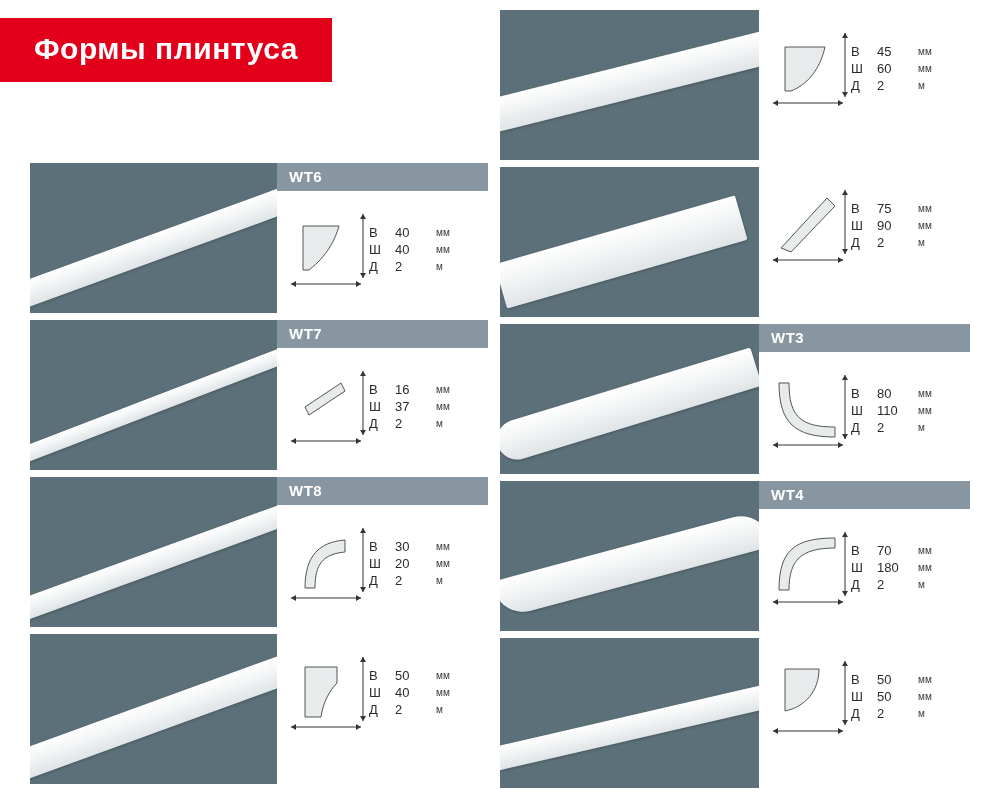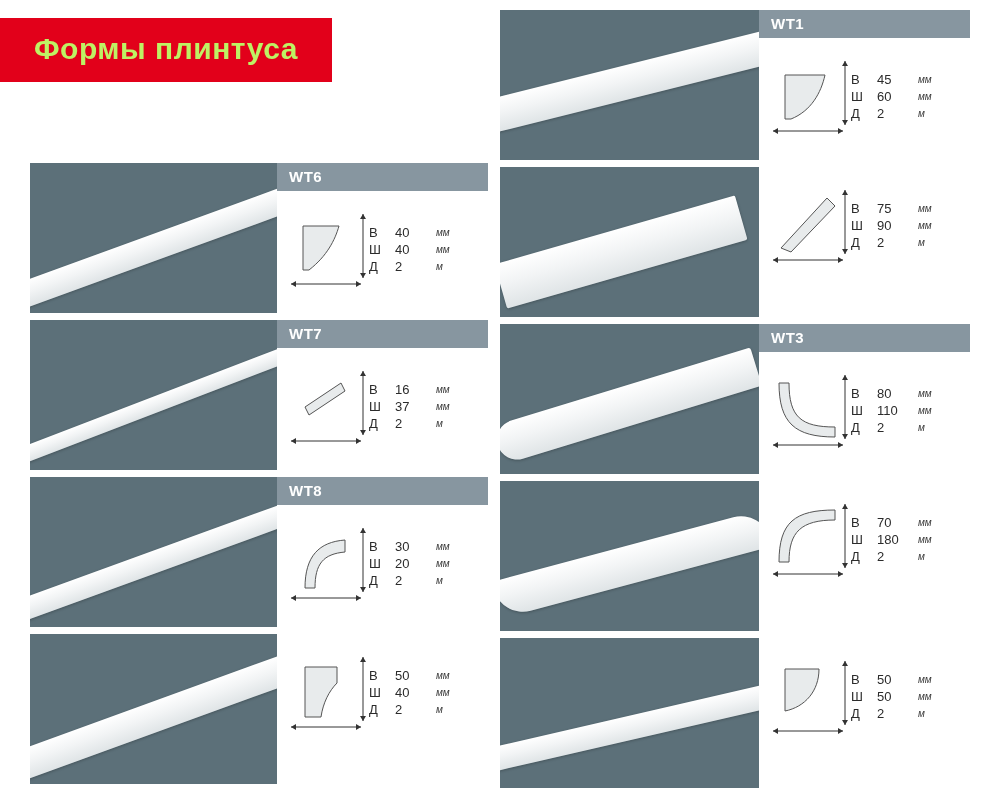--- a/index.html
+++ b/index.html
@@ -7,21 +7,21 @@
     width:1000px;height:800px;
     background:#ffffff;
     font-family:"Liberation Sans", sans-serif;
     position:relative;
     overflow:hidden;
   }
   .banner{
     position:absolute;left:0;top:18px;
     background:#e2001a;
     padding:14px 34px 16px 34px;
-    color:#bef264;
+    color:#ffffff;
     font-size:30px;
     font-weight:bold;
     letter-spacing:.5px;
   }
   
   .col{position:absolute;}
   .col-left{left:30px;top:163px;width:458px;}
   .col-right{left:500px;top:10px;width:470px;}
 
   .card{
@@ -75,21 +75,21 @@
     text-align:center;
   }
   .dimrow{
     display:flex;
     justify-content:center;
     line-height:17px;
     white-space:nowrap;
   }
   .dimrow .k{width:26px;text-align:left;}
   .dimrow .v{width:36px;text-align:left;}
-  .dimrow .u{width:34px;text-align:left;padding-left:5px;font-size:10px;color:#3a3a3a;font-style:italic;}
+  .dimrow .u{width:34px;text-align:left;padding-left:5px;font-size:10px;color:#3a3a3a;}
 
   
   .bar{
     position:absolute;
     background:linear-gradient(180deg,#ffffff 0%,#f2f4f5 45%,#dfe4e6 100%);
     box-shadow:0 1px 3px rgba(0,0,0,.25);
   }
   .diag1{
     width:300px;height:26px;
     left:-22px;top:70px;
@@ -305,21 +305,20 @@
         </div>
       </div>
     </div>
   </div>
 <div class="col col-right" id="col-right">
     <div class="card">
       <div class="photo">
         <div class="bar flat"></div>
       </div>
       <div class="info">
-        <div class="label">WT1</div>
         <div class="specs">
           <div class="diagram">
             <svg class="svgdim" width="86" height="86" viewBox="0 0 86 86">
               <path d="M20 22 L60 22 C56 40 46 58 26 66 L20 66 Z" fill="#e8ebec" stroke="#555" stroke-width="1"></path>
               <line x1="8" y1="78" x2="78" y2="78" stroke="#333" stroke-width="1"></line>
               <line x1="80" y1="8" x2="80" y2="72" stroke="#333" stroke-width="1"></line>
               <polygon points="8,78 13,75 13,81" fill="#333"></polygon>
               <polygon points="78,78 73,75 73,81" fill="#333"></polygon>
               <polygon points="80,8 77,13 83,13" fill="#333"></polygon>
               <polygon points="80,72 77,67 83,67" fill="#333"></polygon>
@@ -418,20 +417,21 @@
             </div>
           </div>
         </div>
       </div>
     </div>
     <div class="card">
       <div class="photo">
         <div class="bar cove"></div>
       </div>
       <div class="info">
+        <div class="label">WT4</div>
         <div class="specs">
           <div class="diagram">
             <svg class="svgdim" width="86" height="86" viewBox="0 0 86 86">
               <path d="M14 66 C14 26 30 14 70 14 L70 24 C36 24 24 36 24 66 Z" fill="#e8ebec" stroke="#555" stroke-width="1"></path>
               <line x1="8" y1="78" x2="78" y2="78" stroke="#333" stroke-width="1"></line>
               <line x1="80" y1="8" x2="80" y2="72" stroke="#333" stroke-width="1"></line>
               <polygon points="8,78 13,75 13,81" fill="#333"></polygon>
               <polygon points="78,78 73,75 73,81" fill="#333"></polygon>
               <polygon points="80,8 77,13 83,13" fill="#333"></polygon>
               <polygon points="80,72 77,67 83,67" fill="#333"></polygon>

